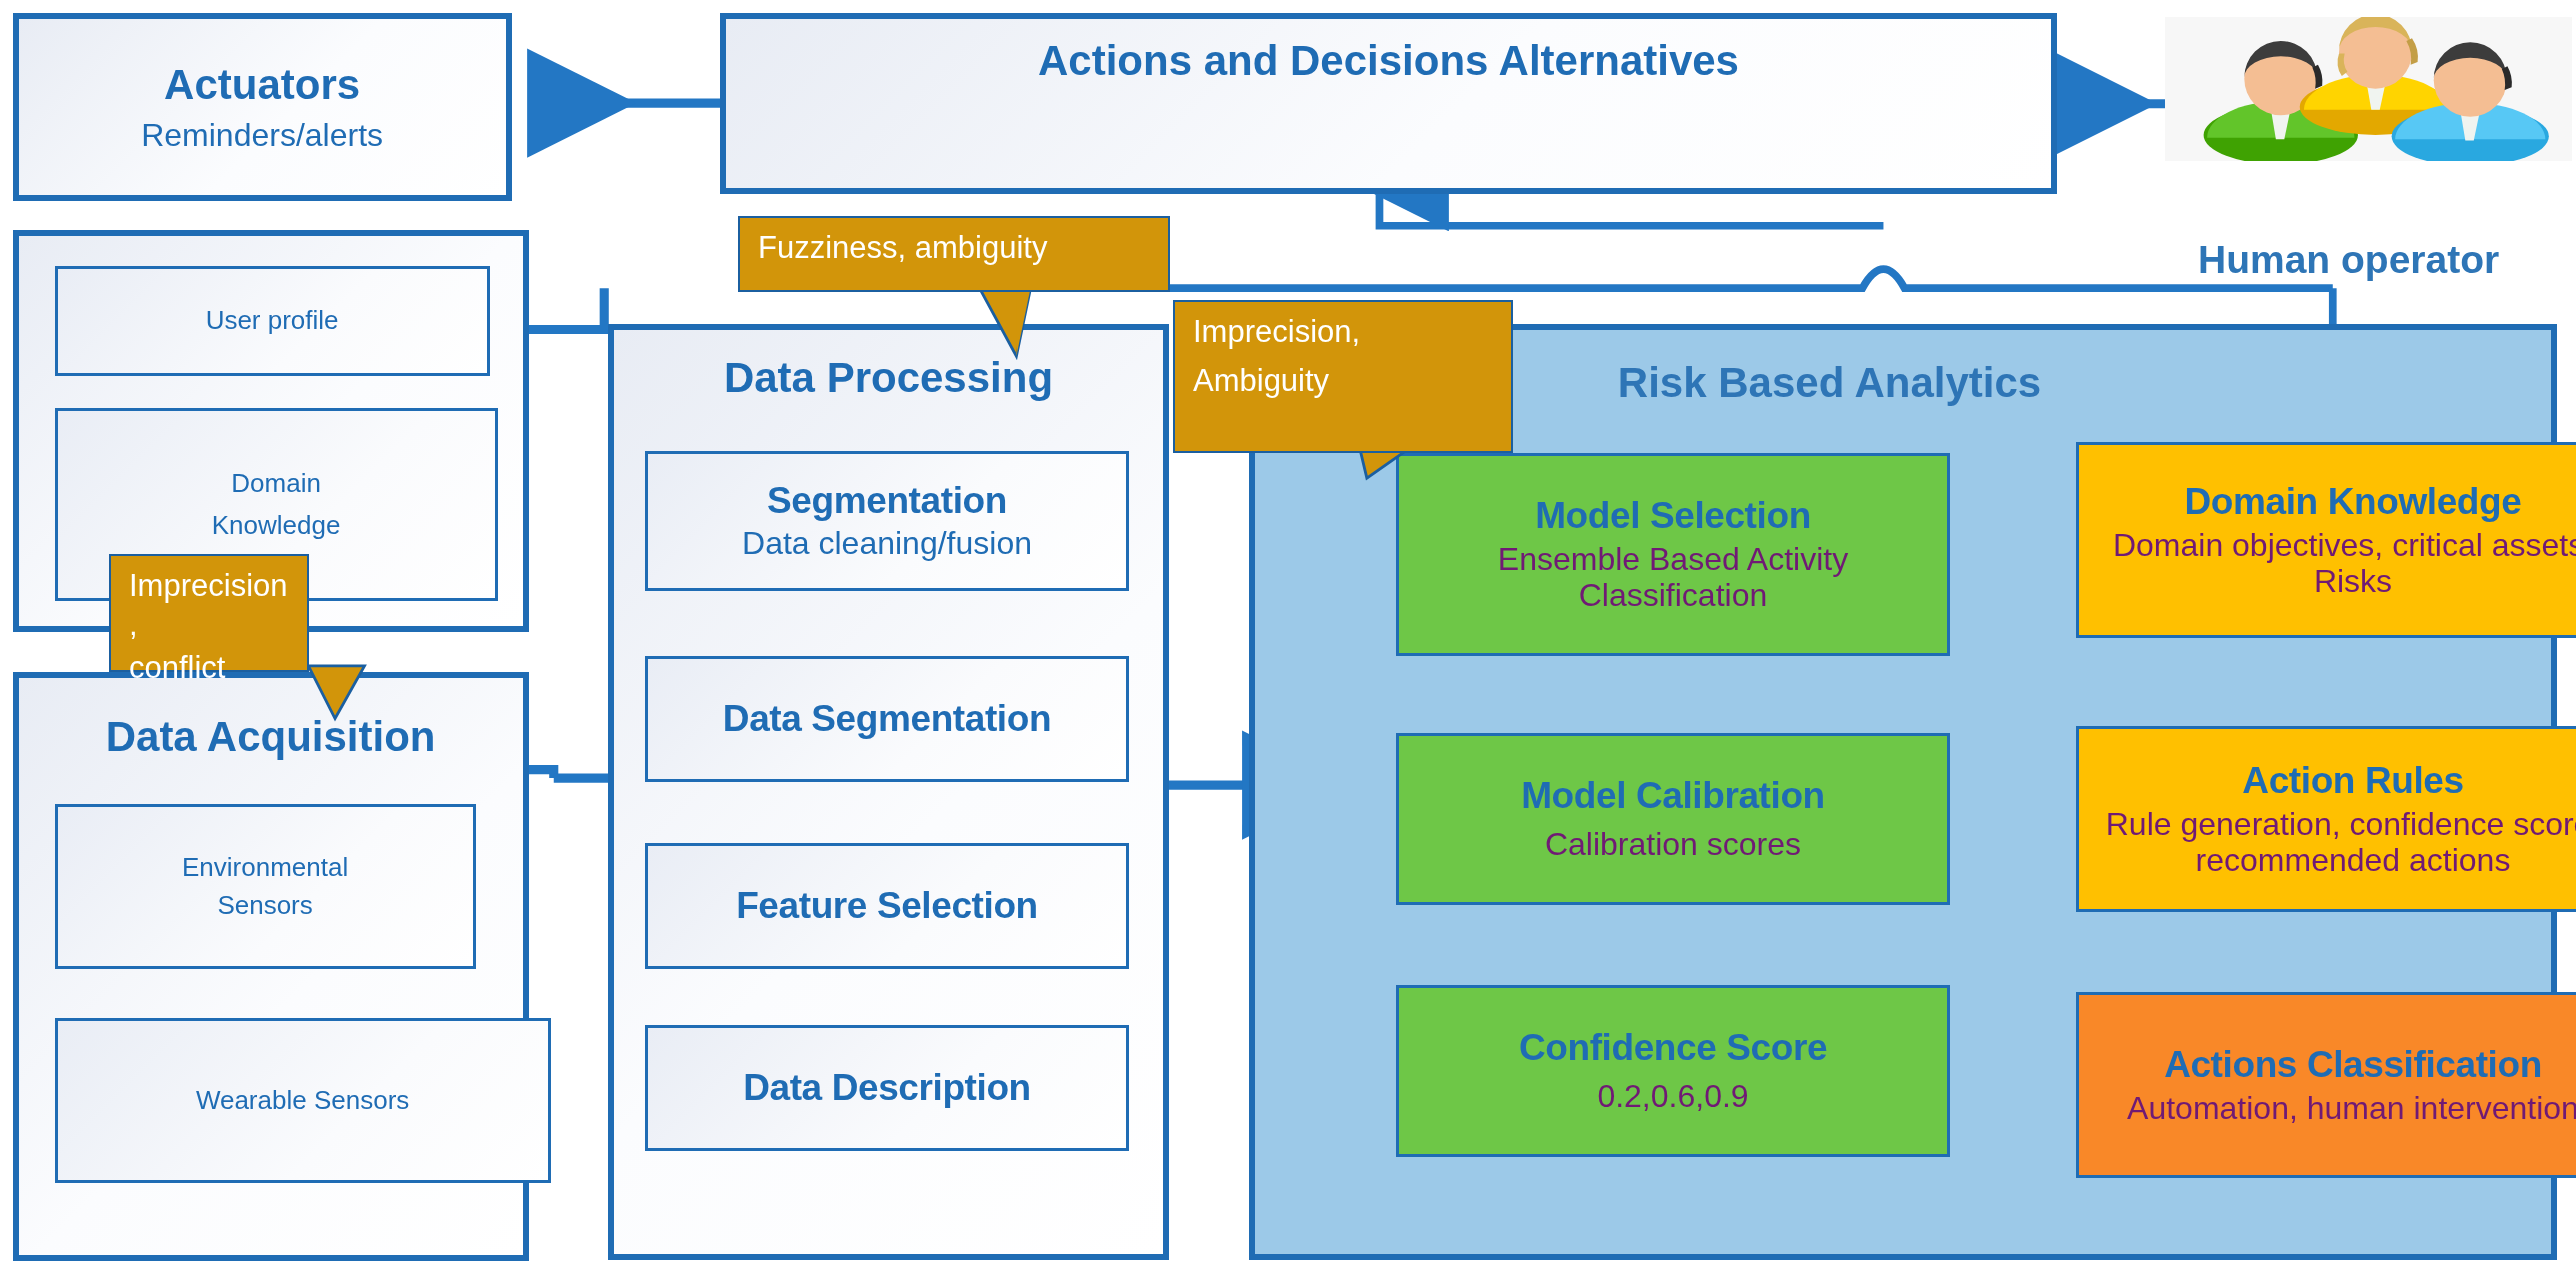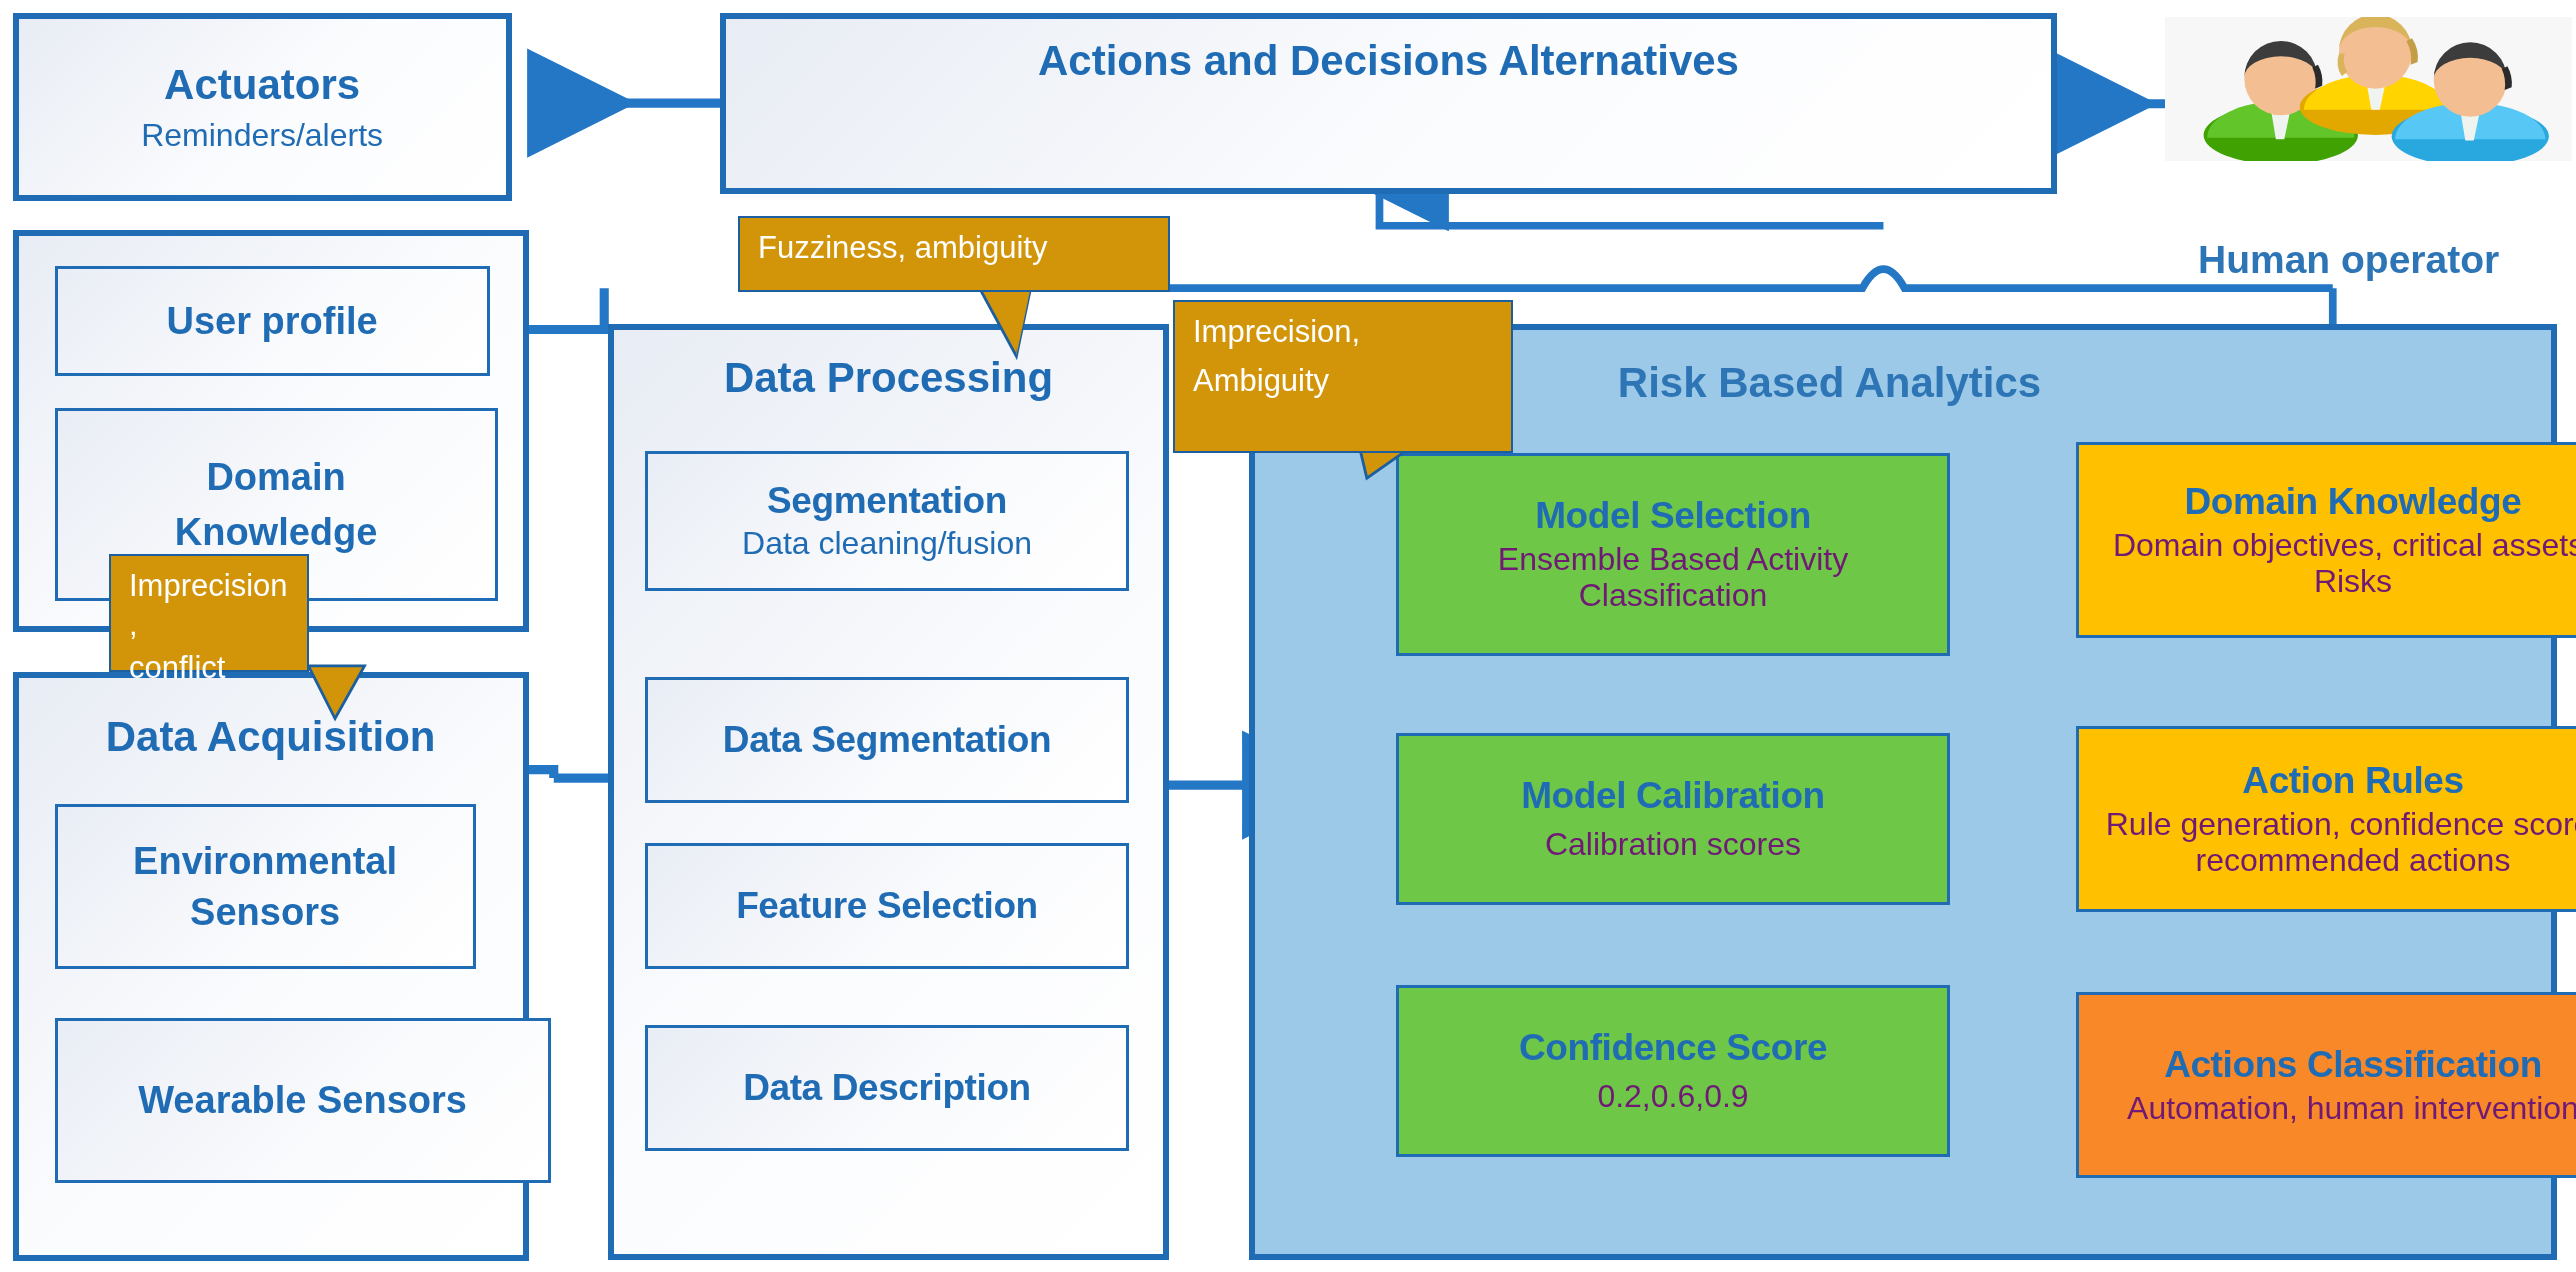--- a/index.html
+++ b/index.html
@@ -26,21 +26,21 @@
     border:6.3px solid #1F6CB4;
     background:linear-gradient(135deg,#e8ecf4 0%, #fbfcfe 55%, #ffffff 100%);
   }
   .inner {
     border:3.5px solid #1F6CB4;
     background:linear-gradient(135deg,#e9edf5 0%, #fafbfd 60%, #ffffff 100%);
   }
   .title  { font-weight:bold; font-size:37px; letter-spacing:-0.4px; }
   .title-lg { font-weight:bold; font-size:42px; }
   .sub    { font-weight:normal; font-size:32px; }
-  .hdr    { font-weight:bold; font-size:38px; }
+  .hdr    { font-weight:normal; font-size:26px; }
 
   
   .callout {
     position:absolute;
     background:#D2950A;
     border:2.8px solid #1B5FA0;
     color:#ffffff;
     font-size:31px;
     line-height:1.25;
     padding:11.2px 18px;
@@ -200,21 +200,21 @@
   </div>
 
   <div class="outer" style="position:absolute; left:608px; top:324px; width:561px; height:936px;">
     <div class="title-lg" style="position:absolute; left:0; right:0; top:24px; text-align:center; color:#1F6CB4;">Data Processing</div>
 
     <div class="box inner" style="left:31px; top:121px; width:484px; height:140px;">
       <div class="title">Segmentation</div>
       <div class="sub" style="margin-top:4.2px;">Data cleaning/fusion</div>
     </div>
 
-    <div class="box inner" style="left:31px; top:347px; width:484px; height:126px;">
+    <div class="box inner" style="left:31px; top:326px; width:484px; height:126px;">
       <div class="title">Data Segmentation</div>
     </div>
 
     <div class="box inner" style="left:31px; top:513px; width:484px; height:126px;">
       <div class="title">Feature Selection</div>
     </div>
 
     <div class="box inner" style="left:31px; top:695px; width:484px; height:126px;">
       <div class="title">Data Description</div>
     </div>

